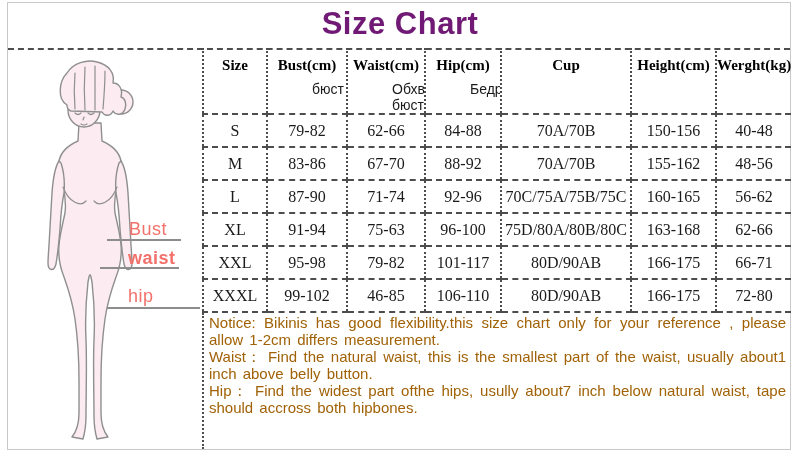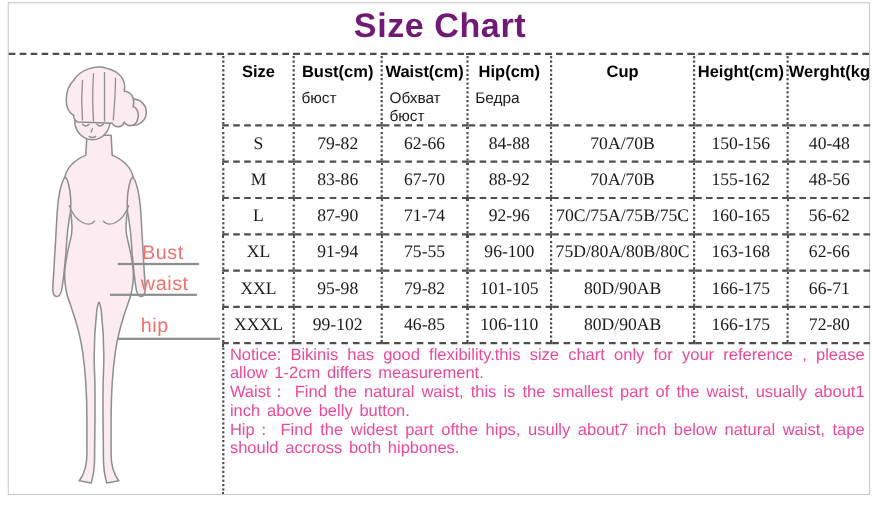--- a/index.html
+++ b/index.html
@@ -25,55 +25,55 @@
   
   .figure-wrap { position: absolute; left: 10px; top: 55px; width: 192px; height: 392px; }
   .figure-wrap svg { position: absolute; left: 5px; top: 0; }
 
   .measure-label {
     position: absolute; font-size: 18px; color: #f3716b; letter-spacing: 0.5px;
   }
   .measure-line { position: absolute; height: 2px; background: #8d8d8d; }
   .lbl-bust  { left: 119px; top: 164px; text-align: center; }
   .line-bust { left: 97px;  top: 184px; width: 74px; }
-  .lbl-waist { left: 118px; top: 193px; }
+  .lbl-waist { left: 118px; top: 193px; font-weight: bold; }
   .line-waist{ left: 90px;  top: 212px; width: 79px; }
   .lbl-hip   { left: 118px; top: 231px; text-align: right; }
   .line-hip  { left: 97px;  top: 252px; width: 93px; }
 
   
   table.size-table {
     position: absolute; left: 202px; top: 48px; width: 588px;
     border-collapse: collapse; table-layout: fixed;
   }
   .size-table th, .size-table td {
     border-left: 2px dotted #4d4d4d;
     border-bottom: 2px dashed #4d4d4d;
     text-align: center; vertical-align: middle;
     overflow: hidden; white-space: nowrap;
   }
   .size-table th { height: 66px; vertical-align: top; padding-top: 9px; }
   .size-table td {
     height: 33px;
     font-family: "Liberation Serif", serif; font-size: 16px; color: #1a1a1a;
   }
-  .th-label { font-size: 15px; font-weight: bold; color: #000; }
+  .th-label { font-size: 15px; font-weight: bold; color: #000; font-family: Liberation Serif, serif; }
   .th-sub {
     margin-top: 7px; padding-left: 6px; text-align: left;
     font-size: 14px; font-weight: normal; color: #1a1a1a;
-    white-space: normal; line-height: 16px; width: 70px;
+    white-space: normal; line-height: 16px; width: 70px; margin-left: 38px;
   }
 
   
   .notes {
     position: absolute; left: 202px; top: 313px; width: 586px; height: 136px;
     border-left: 2px dotted #4d4d4d;
     padding: 1px 2px 0 5px;
     font-size: 15px; line-height: 17px; text-align: justify;
-    word-spacing: 2px; color: #ec4899;
+    word-spacing: 2px; color: #a16207;
   }
   .notes p { margin: 0; }
 </style>
 </head>
 <body>
 
 <div class="frame"></div>
 
 <div class="title">Size Chart</div>
 
@@ -230,31 +230,31 @@
         <td>87-90</td>
         <td>71-74</td>
         <td>92-96</td>
         <td>70C/75A/75B/75C</td>
         <td>160-165</td>
         <td>56-62</td>
       </tr>
       <tr>
         <td>XL</td>
         <td>91-94</td>
-        <td>75-55</td>
+        <td>75-63</td>
         <td>96-100</td>
         <td>75D/80A/80B/80C</td>
         <td>163-168</td>
         <td>62-66</td>
       </tr>
       <tr>
         <td>XXL</td>
         <td>95-98</td>
         <td>79-82</td>
-        <td>101-105</td>
+        <td>101-117</td>
         <td>80D/90AB</td>
         <td>166-175</td>
         <td>66-71</td>
       </tr>
       <tr>
         <td>XXXL</td>
         <td>99-102</td>
         <td>46-85</td>
         <td>106-110</td>
         <td>80D/90AB</td>

